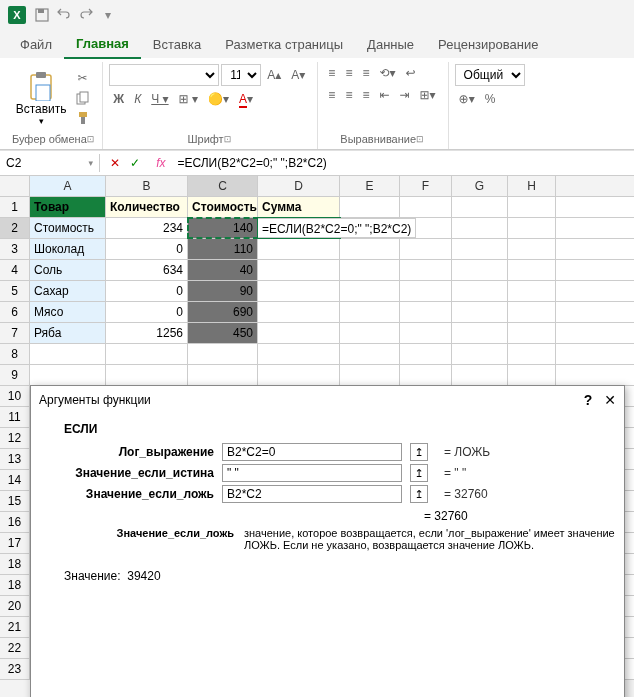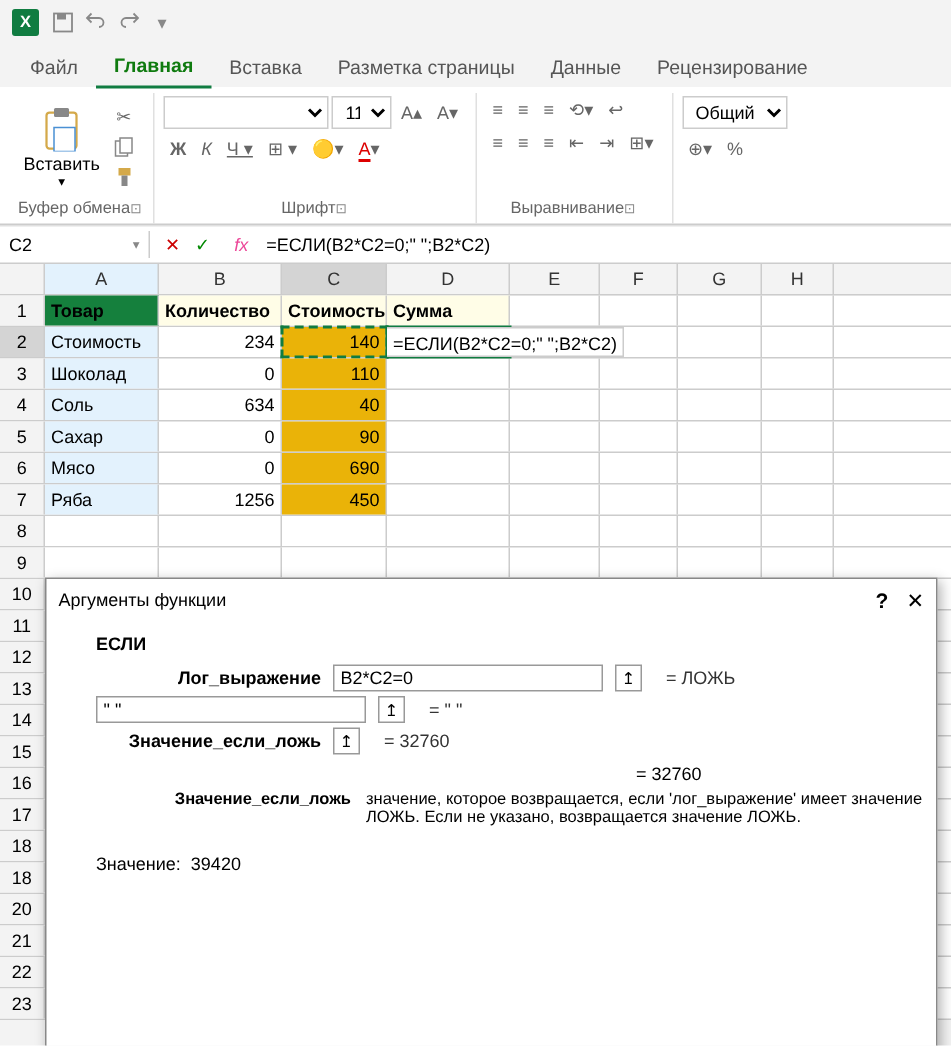--- a/index.html
+++ b/index.html
@@ -37,21 +37,21 @@
 .corner { width: 30px; height: 20px; border-right: 1px solid #ccc; background: #f3f3f3; }
 .col-h { height: 20px; border-right: 1px solid #ccc; text-align: center; font-size: 12px; color: #333; line-height: 20px; }
 .col-h.active { background: #d4d4d4; }
 .row { display: flex; border-bottom: 1px solid #ccc; }
 .row-h { width: 30px; background: #f3f3f3; border-right: 1px solid #ccc; text-align: center; font-size: 12px; line-height: 20px; }
 .row-h.active { background: #d4d4d4; }
 .cell { height: 20px; border-right: 1px solid #ccc; padding: 0 4px; font-size: 12px; line-height: 20px; overflow: hidden; white-space: nowrap; }
 .hdr { background: #fffde7; font-weight: 600; }
 .colA { width: 76px; background: #e3f2fd; }
 .colB { width: 82px; }
-.colC { width: 70px; background: #eab308; }
+.colC { width: 70px; background: #737373; }
 .colD { width: 82px; }
 .colE { width: 60px; }
 .colF { width: 52px; }
 .colG { width: 56px; }
 .colH { width: 48px; }
 .num { text-align: right; }
 .marquee { outline: 2px dashed #107c41; outline-offset: -1px; }
 .edit-cell { outline: 2px solid #107c41; outline-offset: -1px; background: #fff; position: relative; overflow: visible; z-index: 5; }
 .edit-overflow { position: absolute; left: 0; top: 0; background: #fff; padding: 0 4px; height: 20px; line-height: 20px; white-space: nowrap; border: 1px solid #ccc; border-left: none; }
 .dialog { position: absolute; left: 30px; top: 385px; width: 595px; height: 364px; background: #fff; border: 1px solid #888; box-shadow: 2px 2px 8px rgba(0,0,0,0.3); z-index: 100; display: flex; flex-direction: column; }
@@ -493,26 +493,28 @@
   </div>
   <div class="dialog-body">
     <div class="func-name">ЕСЛИ</div>
     <div class="arg-row">
       <div class="arg-label">Лог_выражение</div>
       <input class="arg-input" value="B2*C2=0" style="">
       <div class="arg-picker">↥</div>
       <div class="arg-result">= ЛОЖЬ</div>
     </div>
     <div class="arg-row">
+      <div class="arg-label">Значение_если_истина</div>
       <input class="arg-input" value="&quot; &quot;" style="">
       <div class="arg-picker">↥</div>
       <div class="arg-result">= " "</div>
     </div>
     <div class="arg-row">
       <div class="arg-label">Значение_если_ложь</div>
+      <input class="arg-input" value="B2*C2" style="">
       <div class="arg-picker">↥</div>
       <div class="arg-result">= 32760</div>
     </div>
     <div style="text-align:left;padding-left:360px;margin-top:6px">= 32760</div>
     <div class="arg-desc">
       <div class="arg-desc-label">Значение_если_ложь</div>
       <div class="arg-desc-text">значение, которое возвращается, если 'лог_выражение' имеет значение ЛОЖЬ. Если не указано, возвращается значение ЛОЖЬ.</div>
     </div>
     <div style="margin-top:14px">
       <span>Значение:</span>&nbsp;&nbsp;<span>39420</span>

